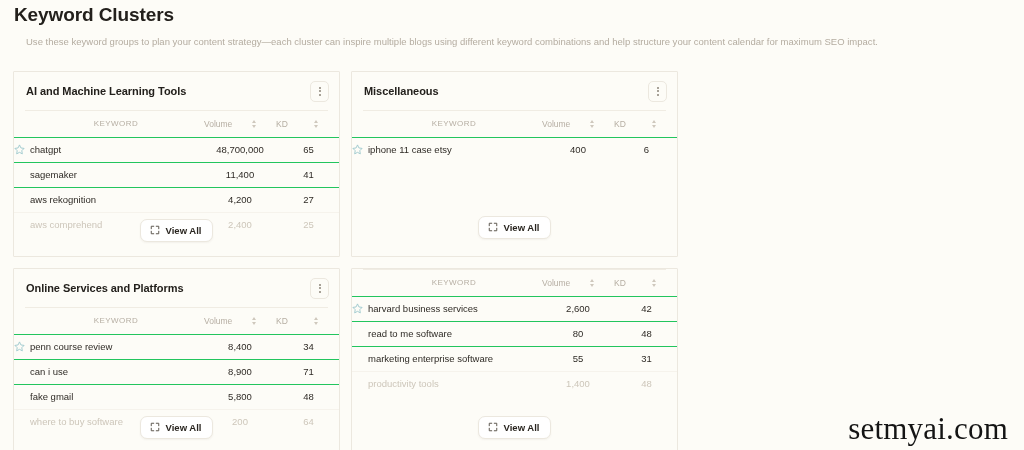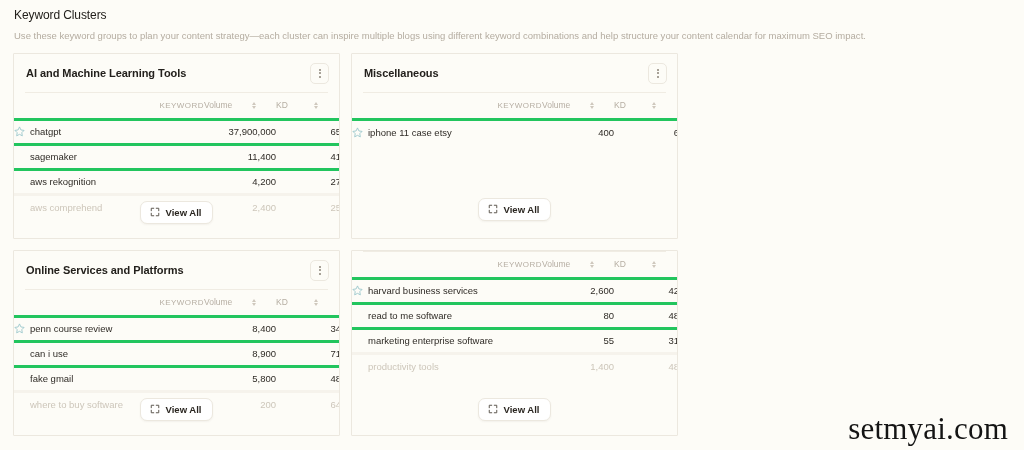--- a/index.html
+++ b/index.html
@@ -13,32 +13,32 @@
     font-family: "Liberation Sans", sans-serif;
     overflow: hidden;
     position: relative;
     -webkit-font-smoothing: antialiased;
   }
 
   .page-head {
     padding: 6px 14px 0 14px;
   }
   .page-title {
-    font-size: 12px;
-    font-weight: normal;
+    font-size: 19px;
+    font-weight: bold;
     color: #23201c;
     letter-spacing: -0.1px;
     margin: 0 0 6px 0;
     line-height: 18px;
   }
   .page-sub {
     font-size: 9.5px;
     color: #b4aca0;
     line-height: 12px;
-    margin: 0;
+    margin: 12px;
     letter-spacing: 0.01px;
   }
 
   .grid {
     display: flex;
     flex-wrap: wrap;
     gap: 11px;
     padding: 11px 13px 0 13px;
     box-sizing: border-box;
     align-content: flex-start;
@@ -96,21 +96,21 @@
     background: #f0ece3;
     margin: 0 11px;
   }
 
   table.kw {
     width: 100%;
     border-collapse: collapse;
     table-layout: fixed;
   }
   table.kw th, table.kw td {
-    text-align: right;
+    text-align: center;
     padding: 0;
   }
   .col-kw   { width: 190px; }
   .col-vol  { width: 72px; }
   .col-kd   { width: 65px; }
 
   thead tr { height: 26px; }
   thead th {
     font-size: 8.5px;
     color: #b6aea3;
@@ -141,21 +141,21 @@
     display: block;
     width: 0; height: 0;
     border-left: 2.5px solid transparent;
     border-right: 2.5px solid transparent;
   }
   .sort-ico span.up   { border-bottom: 3px solid #cfc8bd; }
   .sort-ico span.down { border-top: 3px solid #cfc8bd; }
 
   tbody tr {
     height: 25px;
-    border-top: 3px solid #22c55e;
+    border-top: 1px solid #22c55e;
   }
   tbody td {
     font-size: 9.5px;
     color: #2f2b26;
     vertical-align: middle;
   }
   td.c-kw {
     padding-left: 14px;
   }
   .kw-cell {
@@ -269,21 +269,21 @@
             <td class="c-kw">
               <span class="kw-cell">
                 <span class="star-slot">
                   <svg width="11" height="11" viewBox="0 0 24 24" fill="none" stroke="#9cc8cd" stroke-width="2" stroke-linejoin="round">
                     <polygon points="12,2 15.1,8.6 22,9.6 17,14.6 18.2,21.5 12,18.2 5.8,21.5 7,14.6 2,9.6 8.9,8.6"></polygon>
                   </svg>
                 </span>
                 <span>chatgpt</span>
               </span>
             </td>
-            <td>37,900,000</td>
+            <td>48,700,000</td>
             <td>65</td>
           </tr>
           <tr class="">
             <td class="c-kw">
               <span class="kw-cell">
                 <span class="star-slot"></span>
                 <span>sagemaker</span>
               </span>
             </td>
             <td>11,400</td>

